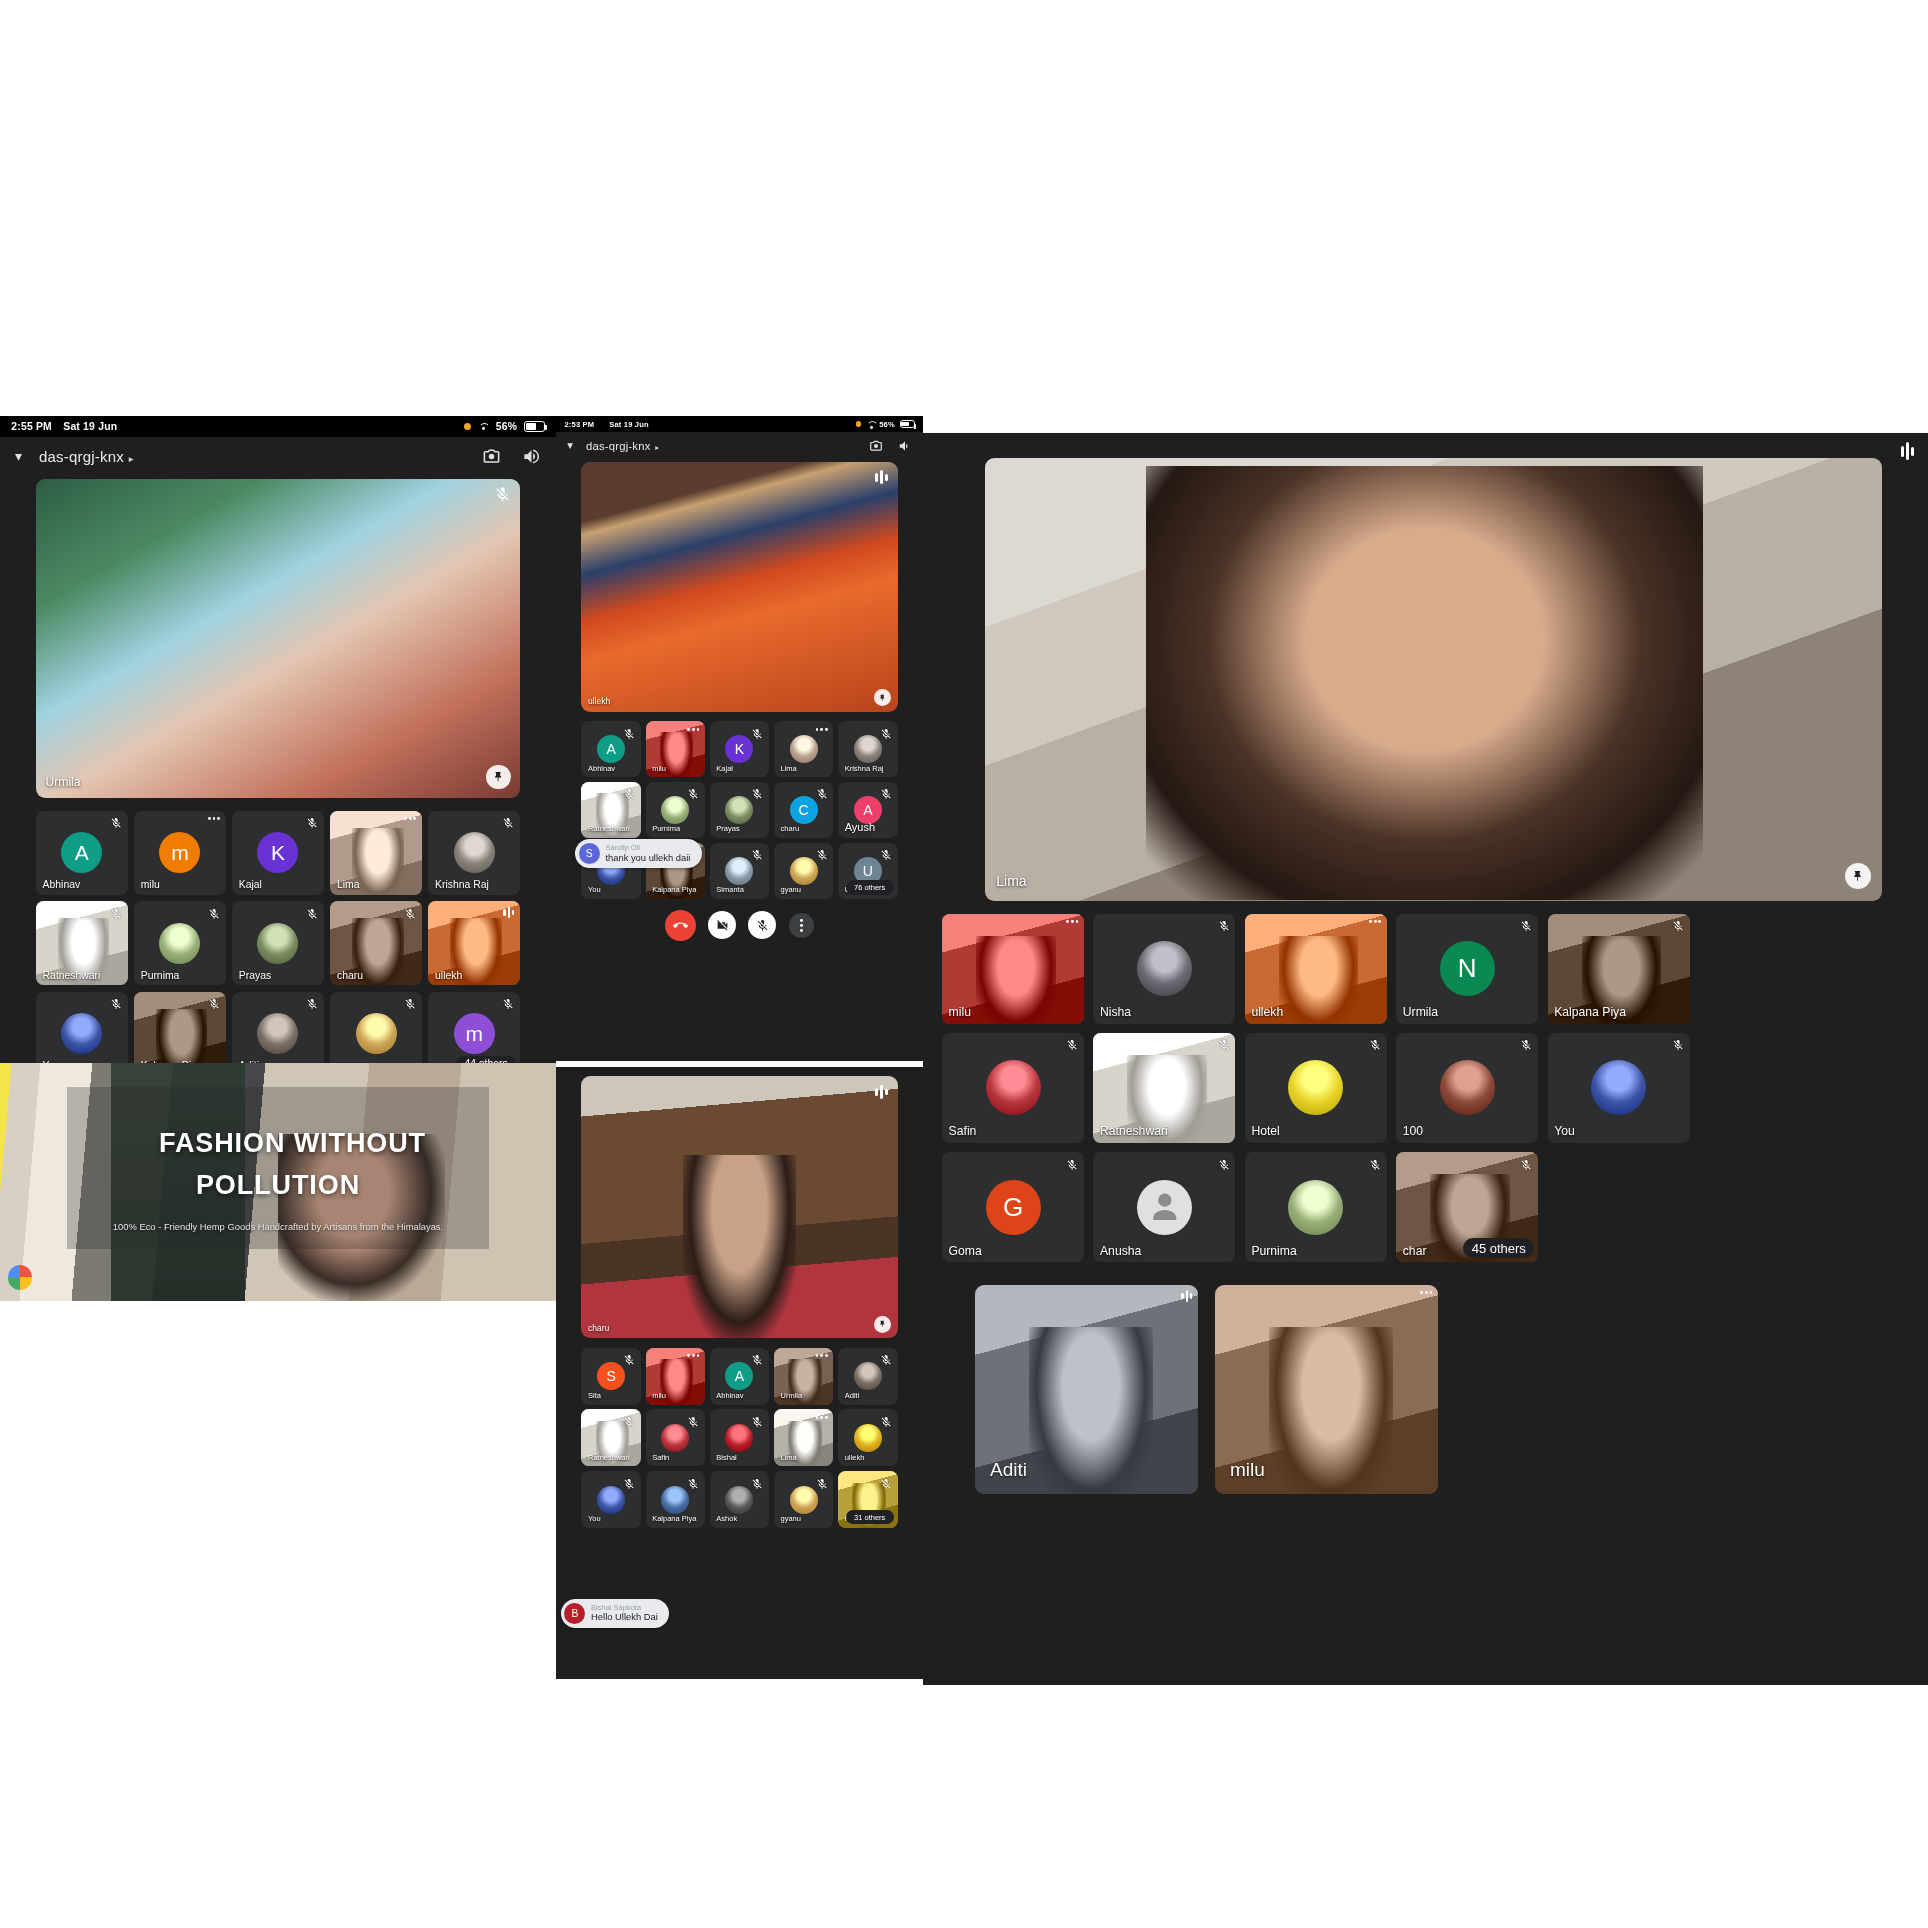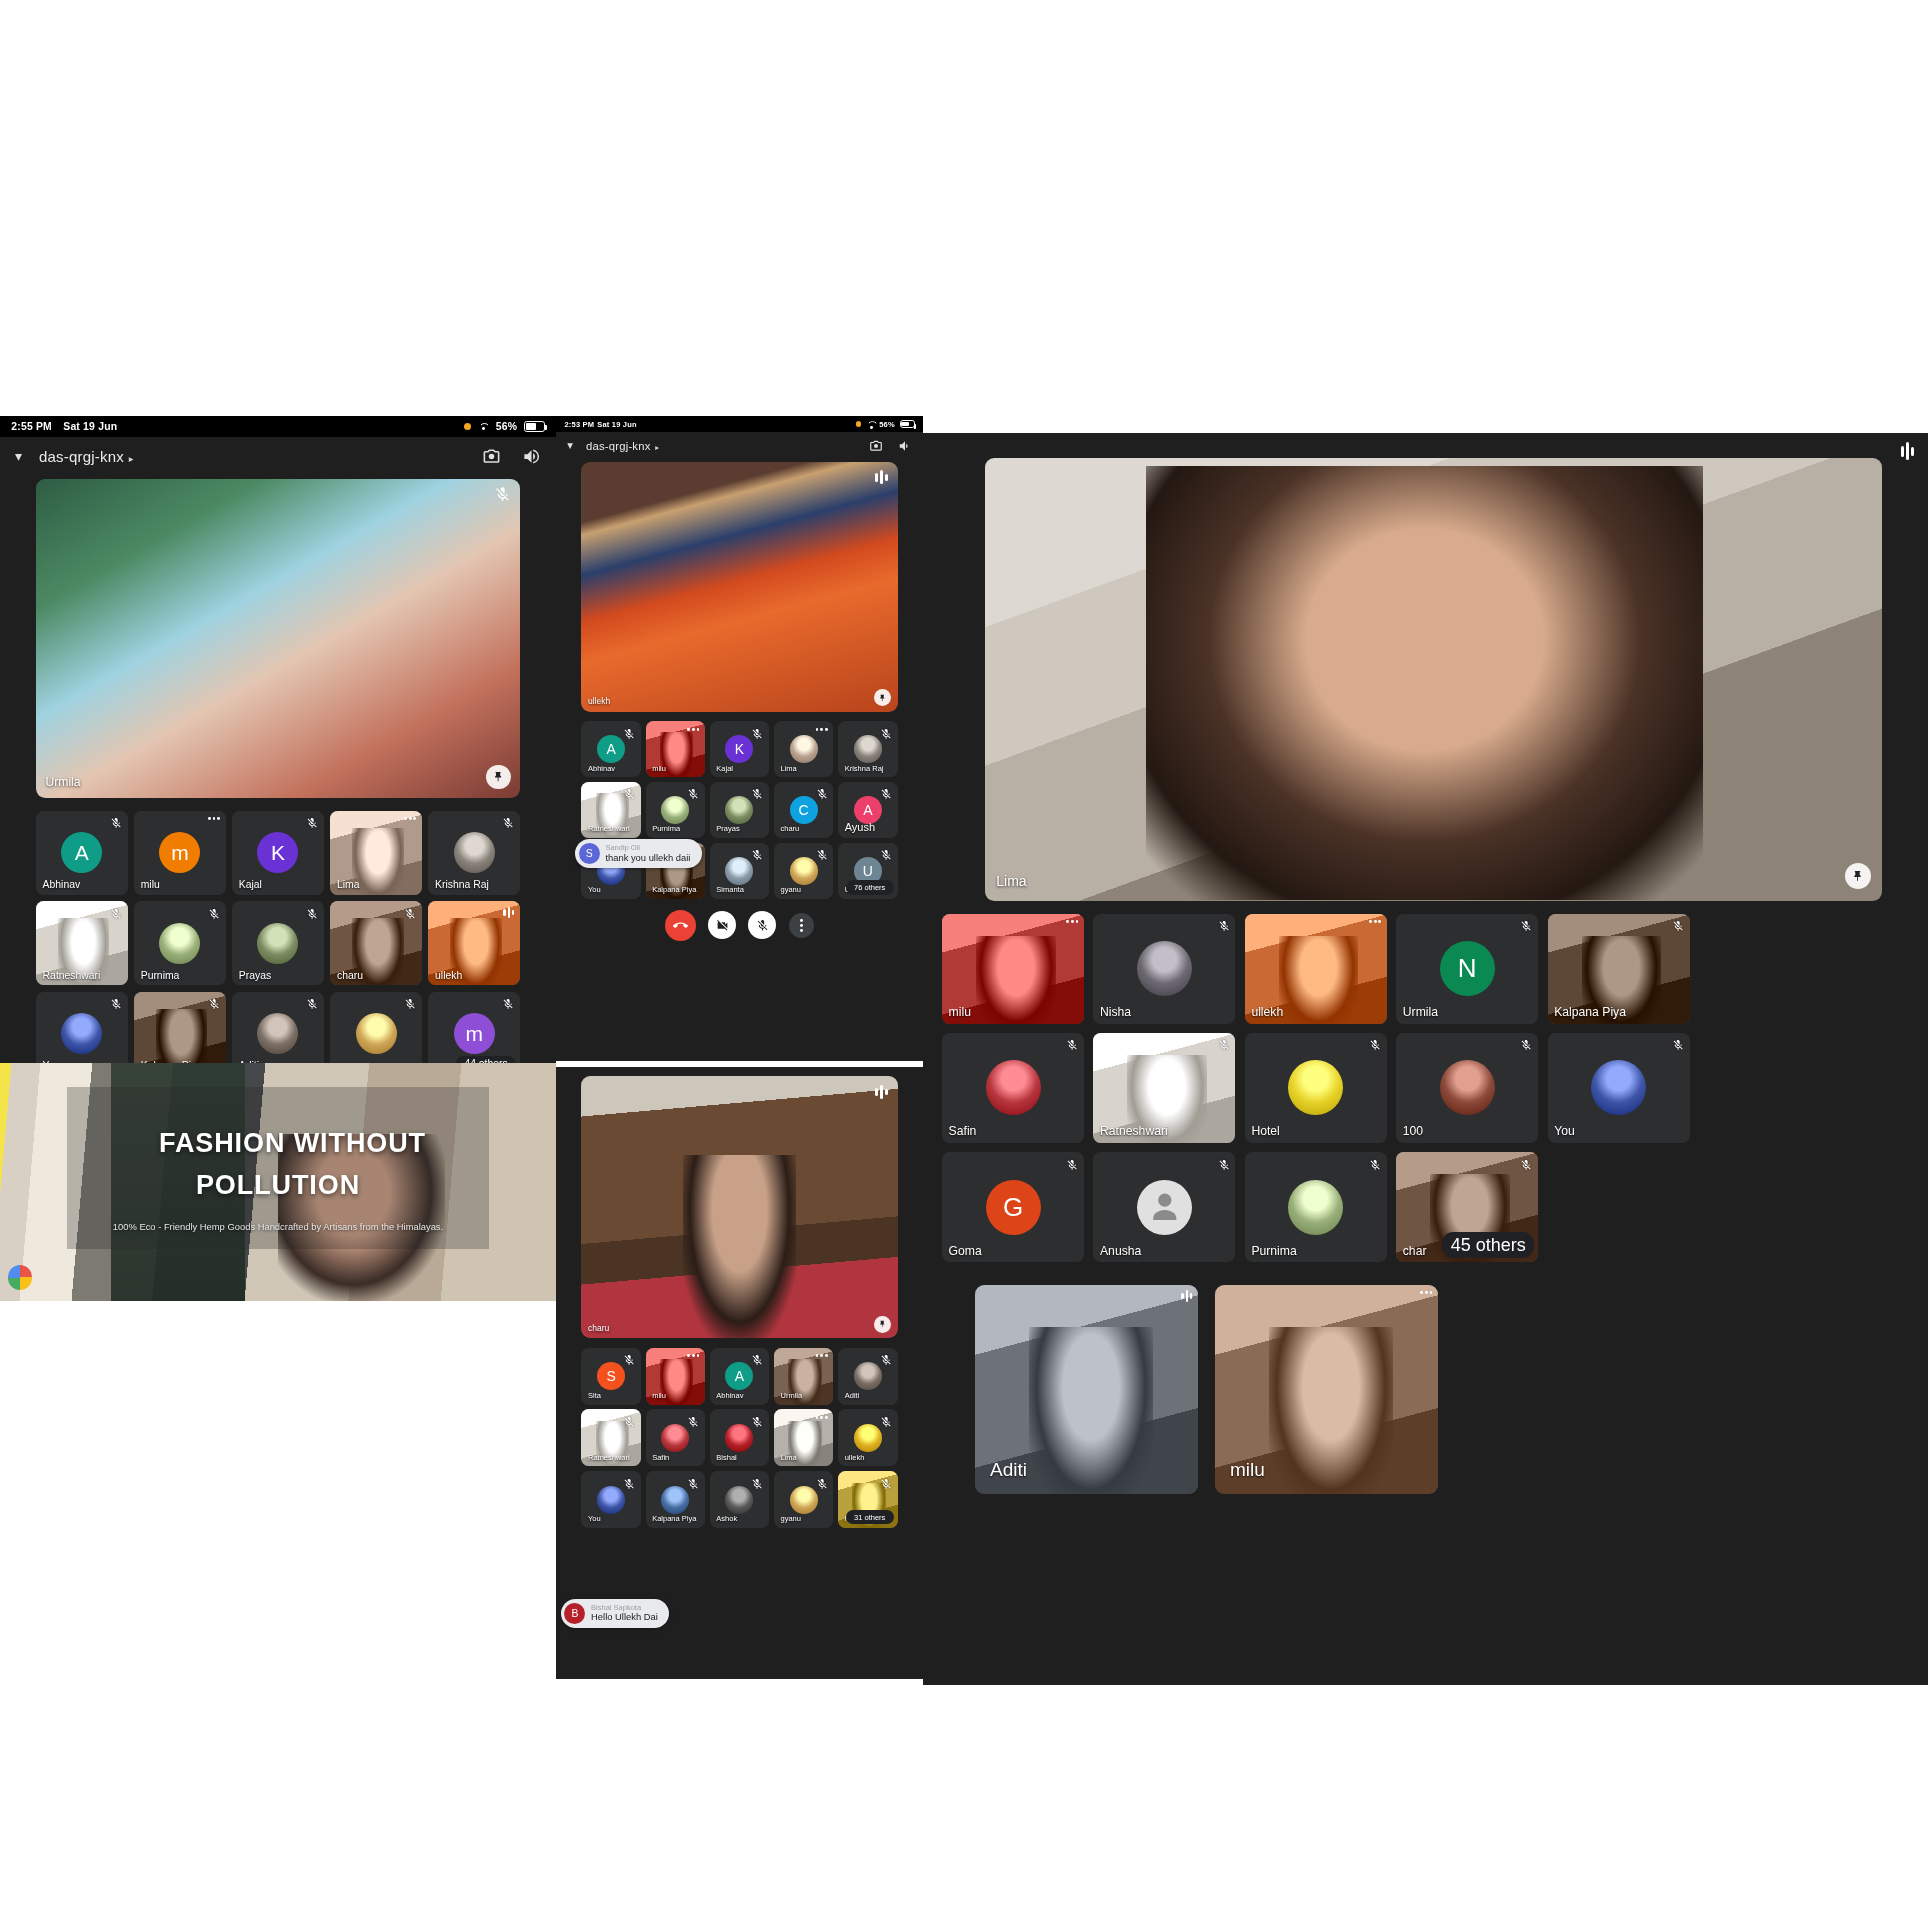--- a/index.html
+++ b/index.html
@@ -315,21 +315,21 @@
       <div class="fash-sub" style="font-size:9.4px;margin-top:17px;width:72%;line-height:1.9;">100% Eco - Friendly Hemp Goods Handcrafted by Artisans from the Himalayas.</div>
     </div>
 
     <div style="position:absolute;left:7.5px;bottom:11.3px;width:24.5px;height:24.5px;border-radius:50%;
          background:conic-gradient(#ea4335 0 25%,#fbbc04 25% 50%,#34a853 50% 75%,#4285f4 75% 100%);opacity:.9;"></div>
   </div>
 
   <div class="panel" id="p2" style="left:556px;top:416px;width:367px;height:645px;">
 
     <div class="statusbar" style="height:16px;font-size:7.5px;padding:0 8.5px;">
-      <div class="sb-left" style="gap:3px;">
+      <div class="sb-left" style="gap:15px;">
         <span>2:53 PM</span>
         <span>Sat 19 Jun</span>
       </div>
       <div class="sb-right" style="gap:4.7px;font-size:7.5px;">
         <span class="dot-orange" style="width:5.6px;height:5.6px;"></span>
         <span class="wifi" style="width:8.5px;height:7.5px;"></span>
         <span>56%</span>
         <span class="battery" style="width:15px;height:7.5px;">
             <i></i>
           </span>
@@ -791,21 +791,21 @@
             </svg></div>
           <div class="tname" style="font-size: 12.2px;">Purnima</div>
         </div>
         <div class="tile video">
           <div class="bg" style="background: linear-gradient(165deg, rgb(181, 155, 137) 0px, rgb(181, 155, 137) 26%, rgb(111, 85, 67) 26%, rgb(111, 85, 67) 68%, rgb(66, 40, 22) 68%, rgb(66, 40, 22) 100%);"></div>
           <div style="position: absolute; left: 24%; top: 20%; width: 56%; height: 85%; background: radial-gradient(at 50% 34%, rgb(191, 165, 147) 0px, rgb(191, 165, 147) 32%, rgb(56, 30, 12) 62%, rgba(0, 0, 0, 0) 82%);"></div>
           <div class="tmic"><svg viewBox="0 0 24 24">
               <path d="M19 11h-1.7a5.3 5.3 0 0 1-.5 2.1l1.3 1.3A7 7 0 0 0 19 11zM15 11.2V5a3 3 0 0 0-6-.2l6 6.4zM4.3 3 3 4.3l6 6V11a3 3 0 0 0 4.4 2.6l1.5 1.5A5 5 0 0 1 7 11H5.3A7 7 0 0 0 11 17.9V21h2v-3.1a6.9 6.9 0 0 0 2.9-1.1l3.8 3.8 1.3-1.3z"></path>
             </svg></div>
           <div class="tname" style="font-size: 12.2px;">char</div>
-          <div class="others-pill" style="font-size: 18px;">45 others</div>
+          <div class="others-pill" style="font-size: 13px;">45 others</div>
         </div>
       </div>
 
     <div id="p3-bottom" style="display:flex;gap:17px;margin:22.6px 0 0 52px;">
         <div class="tile video" style="width: 223px; height: 209px; border-radius: 9.4px;">
           <div class="bg" style="background: linear-gradient(165deg, rgb(179, 183, 190) 0px, rgb(179, 183, 190) 26%, rgb(109, 113, 120) 26%, rgb(109, 113, 120) 68%, rgb(64, 68, 75) 68%, rgb(64, 68, 75) 100%);"></div>
           <div style="position: absolute; left: 24%; top: 20%; width: 56%; height: 85%; background: radial-gradient(at 50% 34%, rgb(189, 193, 200) 0px, rgb(189, 193, 200) 32%, rgb(54, 58, 65) 62%, rgba(0, 0, 0, 0) 82%);"></div>
           <div class="tbars">
             <i></i>
             <i></i>

